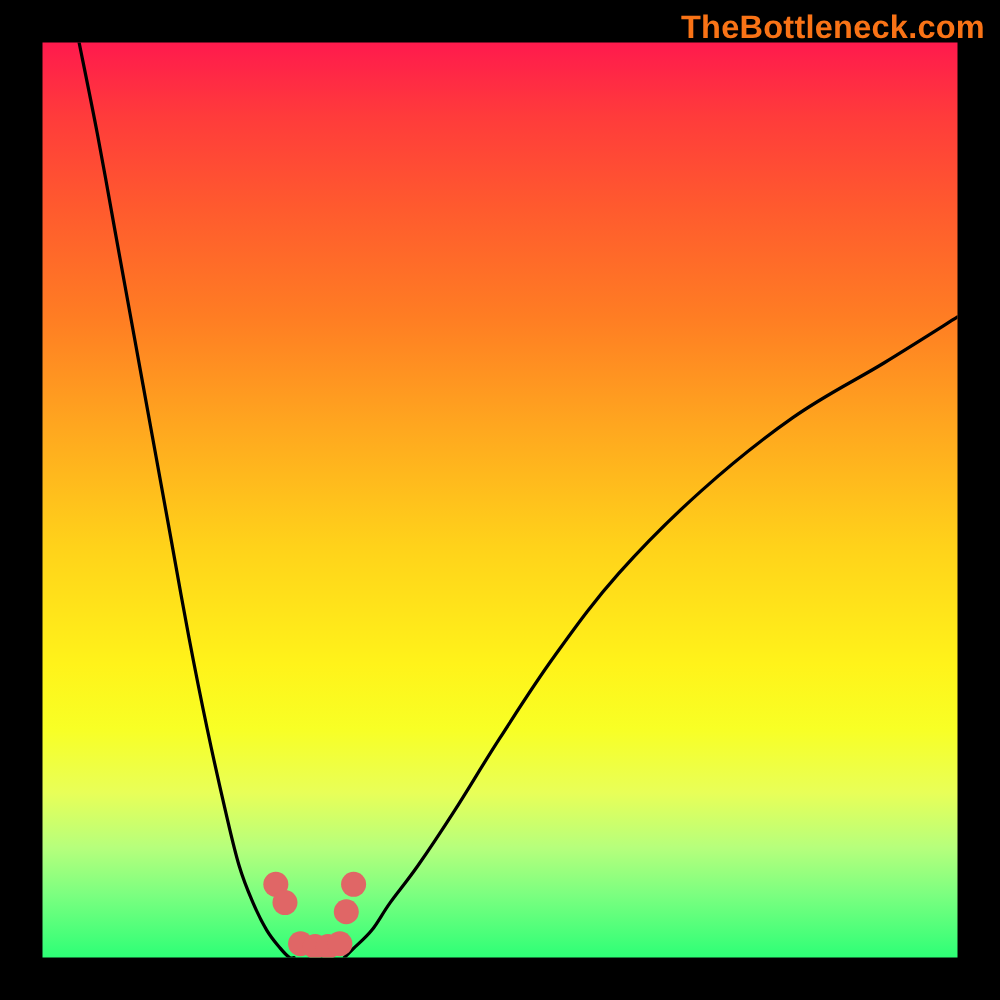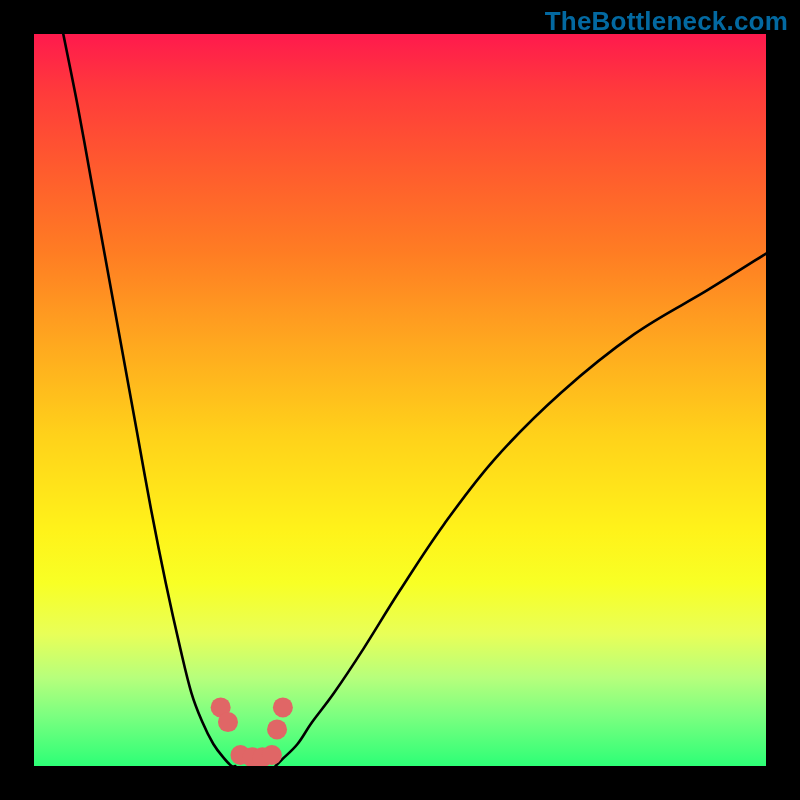--- a/index.html
+++ b/index.html
@@ -38,21 +38,21 @@
       #e8ff58 82%,
       #b6ff7c 88%,
       #7dff80 93%,
       #2dff76 100%
     );
   }
   .watermark {
     position: absolute;
     top: 6px;
     right: 12px;
-    color: #0369a1;
+    color: #f97316;
     font-weight: 600;
     font-size: 26px;
     letter-spacing: 0.2px;
     user-select: none;
     margin-left: 19px;
   }
   svg.curves {
     position: absolute;
     left: 0;
     top: 0;

